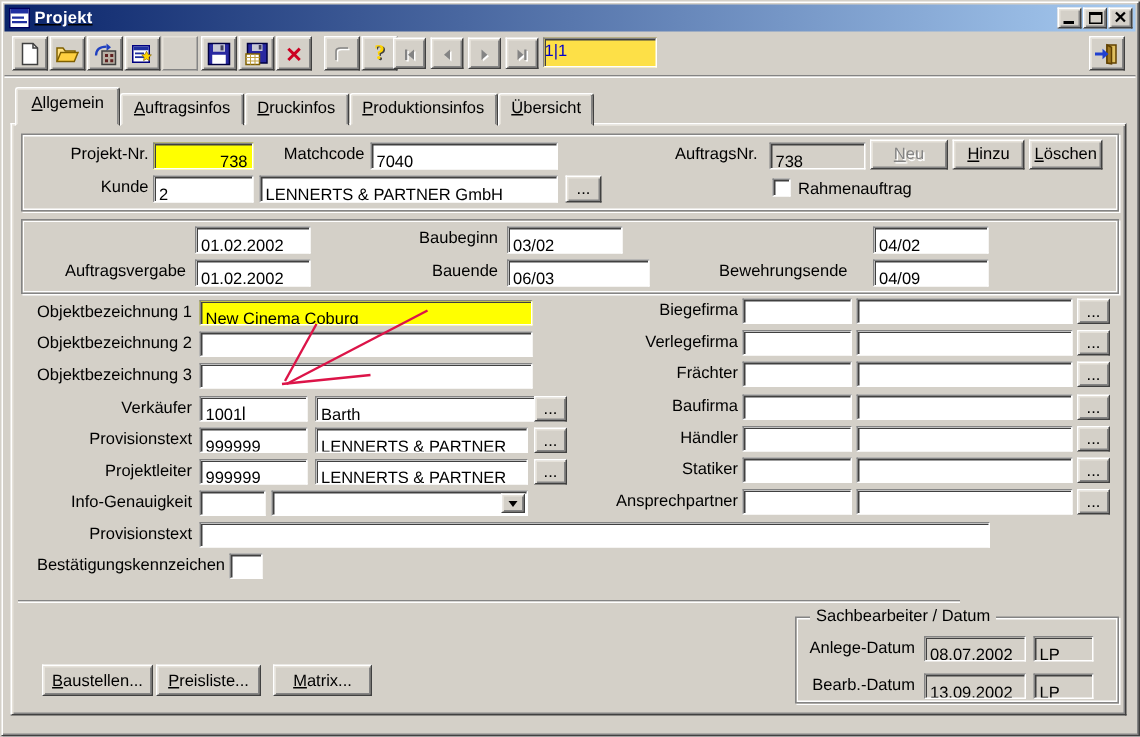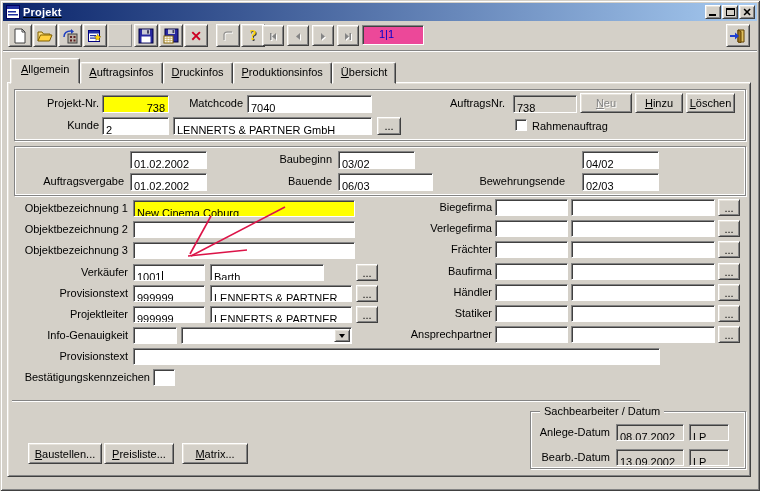--- a/index.html
+++ b/index.html
@@ -30,24 +30,24 @@
     border:1px solid;border-color:#fff #404040 #404040 #fff;
     box-shadow:inset 1px 1px 0 #e6e2da,inset -1px -1px 0 #848484;
     display:flex;align-items:center;justify-content:center;padding:0;}
   .tbtn.flat{border-color:#e6e2da #848484 #848484 #e6e2da;box-shadow:none;}
   .navbtn{position:absolute;top:25px;width:22px;height:21px;background:#d4d0c8;
     border:1px solid;border-color:#fff #404040 #404040 #fff;
     box-shadow:inset 1px 1px 0 #e6e2da,inset -1px -1px 0 #848484;
     display:flex;align-items:center;justify-content:center;padding:0;}
   .tb-sep{position:absolute;left:3px;width:754px;top:50px;height:2px;
     border-top:1px solid #848484;border-bottom:1px solid #fff;}
-  .record{position:absolute;left:362px;top:25px;width:62px;height:20px;
-    background:#ec4899;border:1px solid;border-color:#848484 #fff #fff #848484;
+  .record{position:absolute;left:362px;top:25px;width:76px;height:20px;
+    background:#fde047;border:1px solid;border-color:#848484 #fff #fff #848484;
     box-shadow:inset 1px 1px 0 #404040;color:#0000cc;
-    padding:2px 0 0 16px;font-size:11px;}
+    padding:2px 0 0 0;font-size:11px;}
   
   .page{position:absolute;left:7px;top:82px;width:744px;height:395px;background:#d4d0c8;
     border:1px solid;border-color:#fff #404040 #404040 #fff;
     box-shadow:inset 1px 1px 0 #e6e2da,inset -1px -1px 0 #848484;}
   .tabs{position:absolute;left:12px;top:58px;height:26px;display:flex;align-items:flex-end;z-index:3;}
   .tab{height:22px;margin-bottom:0;background:#d4d0c8;border:1px solid;
     border-color:#fff #404040 #d4d0c8 #fff;
     box-shadow:inset 1px 0 0 #e6e2da,inset -1px 0 0 #848484,inset 0 1px 0 #e6e2da;
     border-top-left-radius:2px;border-top-right-radius:2px;
     display:flex;align-items:center;padding:0 8px 2px;font-size:11px;white-space:nowrap;}
@@ -245,35 +245,35 @@
   <div class="grp" style="left:14px;top:146px;width:732px;height:50px"></div>
   <div class="fld" style="left:130px;top:151px;width:77px;height:18px">01.02.2002</div>
   <div class="lbl" style="left:14px;top:173px;width:110px">Auftragsvergabe</div>
   <div class="fld" style="left:130px;top:173px;width:77px;height:18px">01.02.2002</div>
   <div class="lbl" style="left:220px;top:151px;width:112px">Baubeginn</div>
   <div class="fld" style="left:338px;top:151px;width:77px;height:18px">03/02</div>
   <div class="lbl" style="left:220px;top:173px;width:112px">Bauende</div>
   <div class="fld" style="left:338px;top:173px;width:95px;height:18px">06/03</div>
   <div class="fld" style="left:582px;top:151px;width:77px;height:18px">04/02</div>
   <div class="lbl" style="left:430px;top:173px;width:135px">Bewehrungsende</div>
-  <div class="fld" style="left:582px;top:173px;width:77px;height:18px">02/03</div>
+  <div class="fld" style="left:582px;top:173px;width:77px;height:18px">04/09</div>
 
   <div class="lbl" style="left:10px;top:200px;width:118px">Objektbezeichnung 1</div>
   <div class="fld yellow" style="left:133px;top:200px;width:222px;height:17px">New Cinema Coburg</div>
   <div class="lbl" style="left:10px;top:221px;width:118px">Objektbezeichnung 2</div>
   <div class="fld" style="left:133px;top:221px;width:222px;height:17px"></div>
   <div class="lbl" style="left:10px;top:242px;width:118px">Objektbezeichnung 3</div>
   <div class="fld" style="left:133px;top:242px;width:222px;height:17px"></div>
 
   <div class="lbl" style="left:10px;top:264px;width:118px">Verkäufer</div>
   <div class="fld" style="left:133px;top:264px;width:72px;height:17px">
       <span>1001</span>
       <span class="caret"></span>
     </div>
-  <div class="fld" style="left:210px;top:264px;width:114px;height:17px">Barth</div>
+  <div class="fld" style="left:210px;top:264px;width:166px;height:17px">Barth</div>
   <button class="btn dots" style="left:356px;top:264px;width:22px;height:17px">...</button>
 
   <div class="lbl" style="left:10px;top:285px;width:118px">Provisionstext</div>
   <div class="fld" style="left:133px;top:285px;width:72px;height:17px">999999</div>
   <div class="fld" style="left:210px;top:285px;width:142px;height:17px">LENNERTS &amp; PARTNER</div>
   <button class="btn dots" style="left:356px;top:285px;width:22px;height:17px">...</button>
 
   <div class="lbl" style="left:10px;top:306px;width:118px">Projektleiter</div>
   <div class="fld" style="left:133px;top:306px;width:72px;height:17px">999999</div>
   <div class="fld" style="left:210px;top:306px;width:142px;height:17px">LENNERTS &amp; PARTNER</div>

